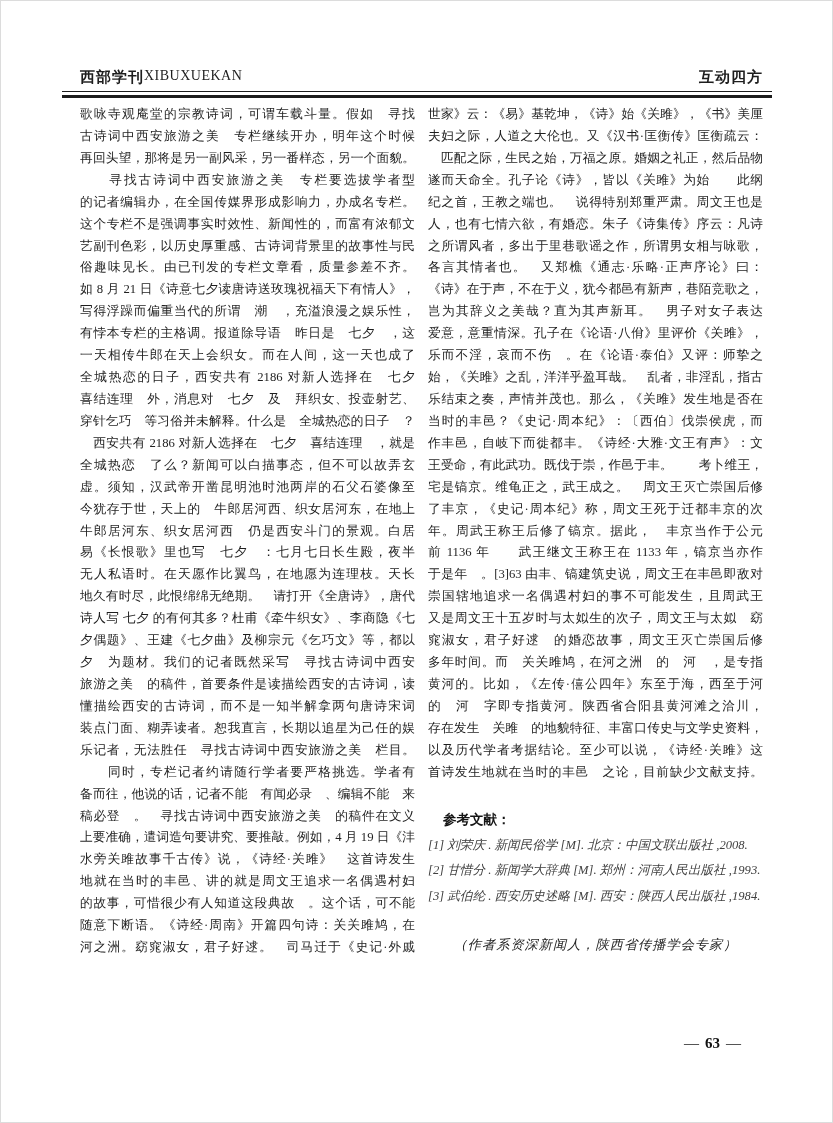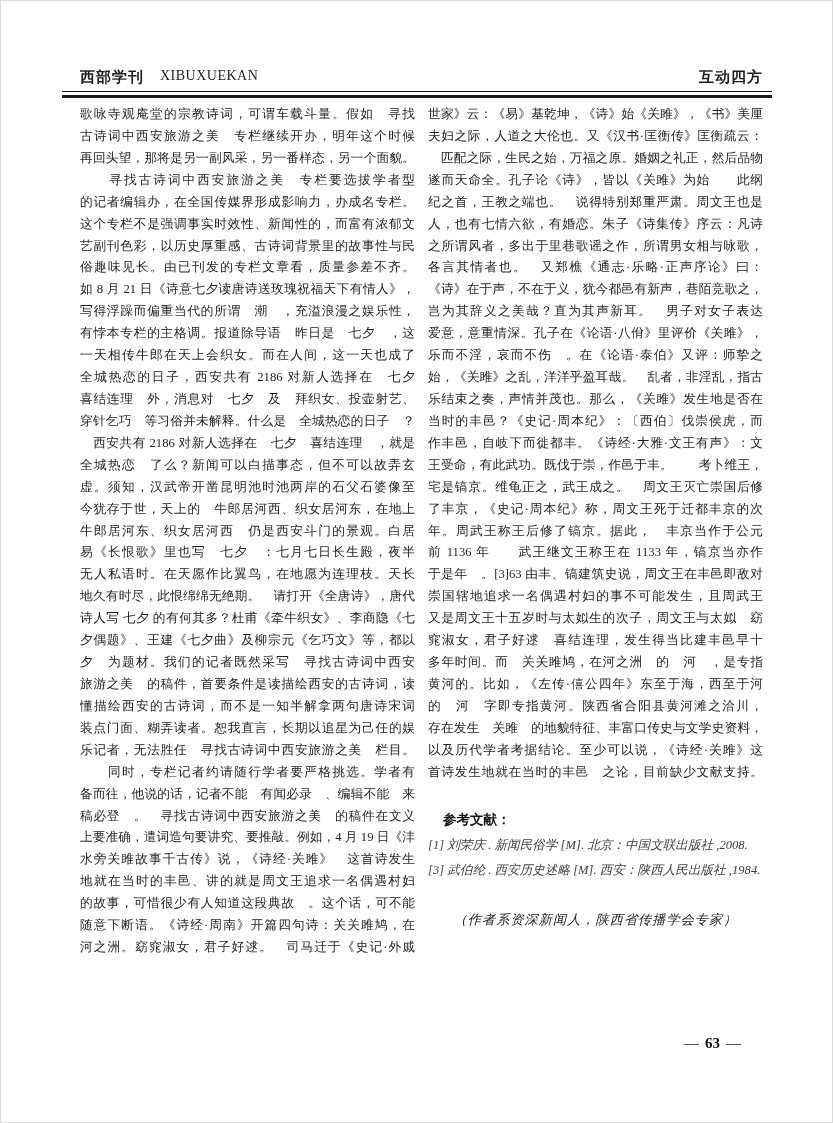--- a/index.html
+++ b/index.html
@@ -13,21 +13,21 @@
     position:absolute;left:80px;right:70px;top:68px;
     display:flex;justify-content:space-between;align-items:baseline;
   }
   .header-left{display:flex;align-items:flex-start;}
   .journal-cn{
     font-family:"DejaVu Sans","Liberation Sans",sans-serif;
     font-weight:700;font-size:15px;letter-spacing:1px;
   }
   .journal-en{
     font-family:"Liberation Serif","DejaVu Serif",serif;
-    font-size:14px;margin-left:16px;letter-spacing:0.5px;
+    font-size:14px;letter-spacing:0.5px;
   }
   .section-cn{
     font-family:"DejaVu Sans","Liberation Sans",sans-serif;
     font-weight:700;font-size:15px;letter-spacing:1px;
   }
   .header-rule{
     position:absolute;left:62px;top:91px;width:710px;height:3px;
     border-top:1px solid #1c1c1c;border-bottom:3px solid #1c1c1c;
   }
   .columns{
@@ -136,33 +136,34 @@
           <div class="tline">当时的丰邑？《史记·周本纪》：〔西伯〕伐崇侯虎，而</div>
           <div class="tline">作丰邑，自岐下而徙都丰。《诗经·大雅·文王有声》：文</div>
           <div class="tline">王受命，有此武功。既伐于崇，作邑于丰。　　考卜维王，</div>
           <div class="tline">宅是镐京。维龟正之，武王成之。　周文王灭亡崇国后修</div>
           <div class="tline">了丰京，《史记·周本纪》称，周文王死于迁都丰京的次</div>
           <div class="tline">年。周武王称王后修了镐京。据此，　丰京当作于公元</div>
           <div class="tline">前 1136 年　　武王继文王称王在 1133 年，镐京当亦作</div>
           <div class="tline">于是年　。[3]63 由丰、镐建筑史说，周文王在丰邑即敌对的</div>
           <div class="tline">崇国辖地追求一名偶遇村妇的事不可能发生，且周武王</div>
           <div class="tline">又是周文王十五岁时与太姒生的次子，周文王与太姒　窈</div>
-          <div class="tline">窕淑女，君子好逑　喜结连理，发生得当比建丰邑早十</div>
+          <div class="tline">窕淑女，君子好逑　的婚恋故事，周文王灭亡崇国后修</div>
           <div class="tline">多年时间。而　关关雎鸠，在河之洲　的　河　，是专指</div>
           <div class="tline">黄河的。比如，《左传·僖公四年》东至于海，西至于河</div>
           <div class="tline">的　河　字即专指黄河。陕西省合阳县黄河滩之洽川，</div>
           <div class="tline">存在发生　关雎　的地貌特征、丰富口传史与文学史资料，</div>
           <div class="tline">以及历代学者考据结论。至少可以说，《诗经·关雎》这</div>
           <div class="tline">首诗发生地就在当时的丰邑　之论，目前缺少文献支持。</div>
         </div>
 
       <div class="refs">
         <div class="refs-heading">参考文献：</div>
         <div>
             <div class="ref-line">[1] 刘荣庆 . 新闻民俗学 [M]. 北京：中国文联出版社 ,2008.</div>
+            <div class="ref-line">[2] 甘惜分 . 新闻学大辞典 [M]. 郑州：河南人民出版社 ,1993.</div>
             <div class="ref-line">[3] 武伯纶 . 西安历史述略 [M]. 西安：陕西人民出版社 ,1984.</div>
           </div>
       </div>
 
       <div class="author-note">（作者系资深新闻人，陕西省传播学会专家）</div>
     </div>
   </div>
 
   <div class="page-footer">
     <span class="dash">—</span>

